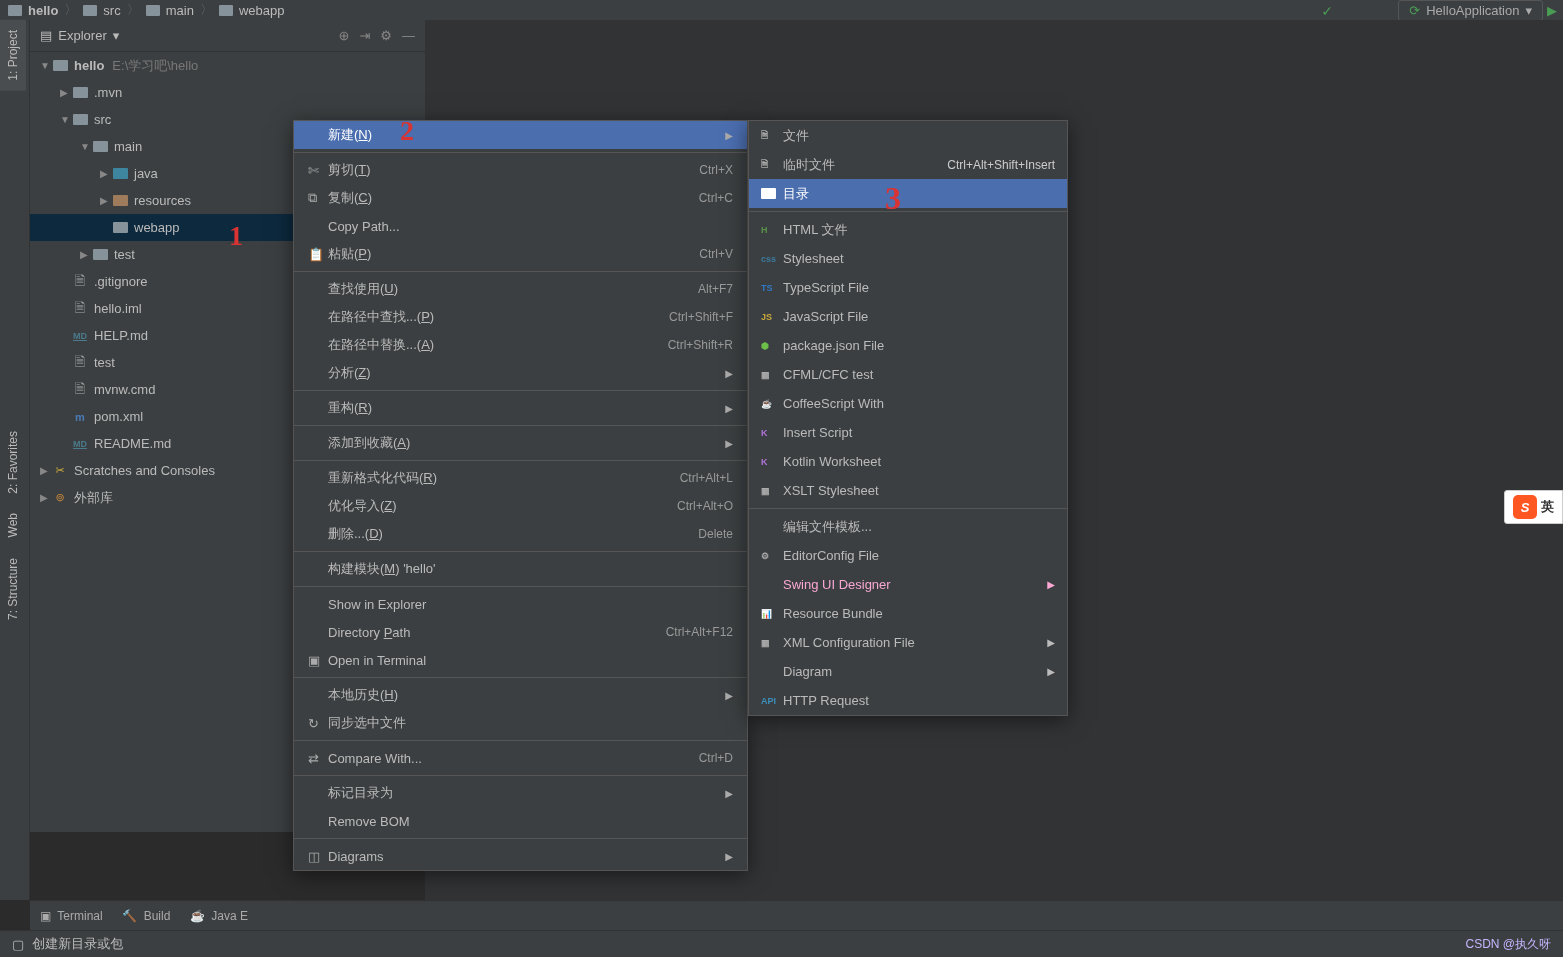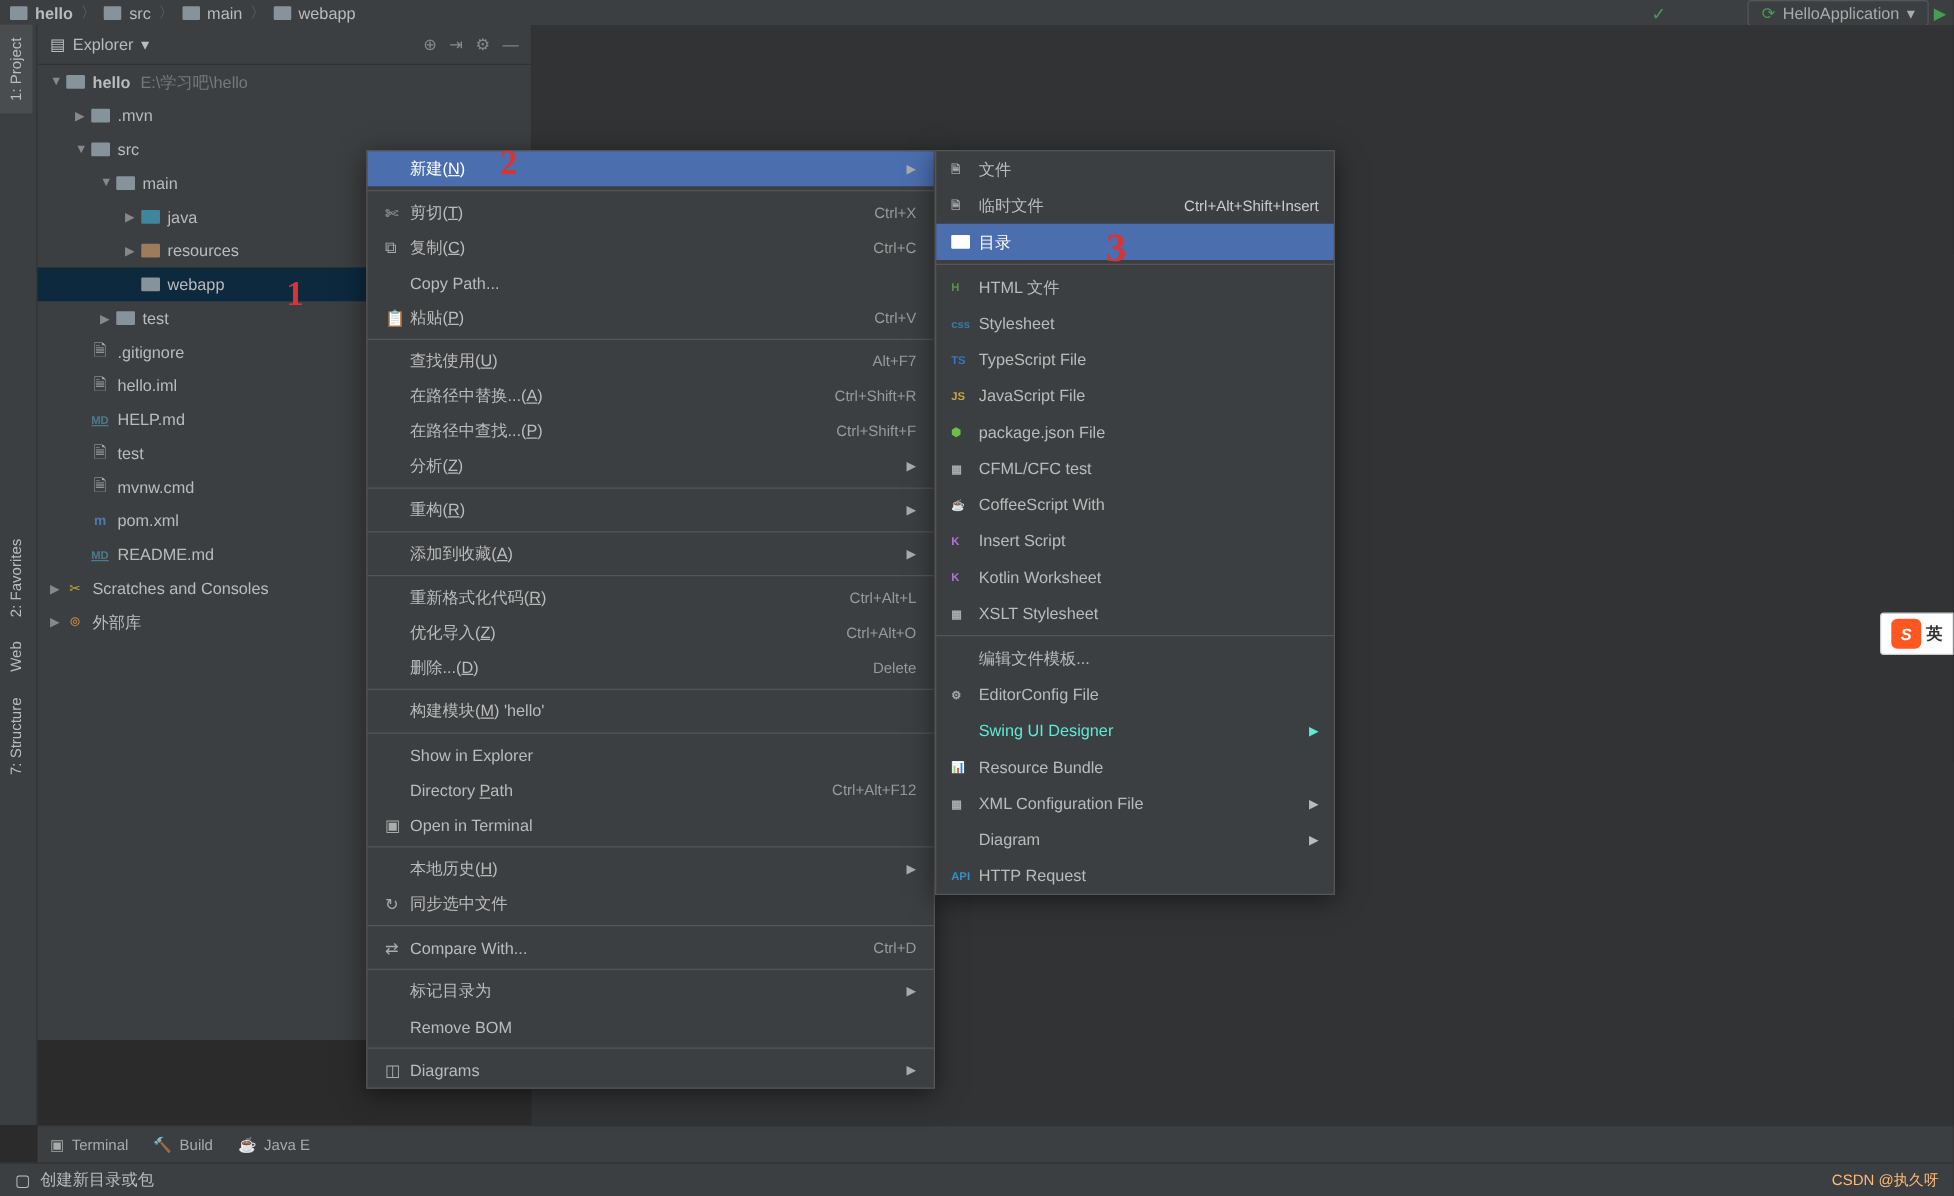--- a/index.html
+++ b/index.html
@@ -38,34 +38,34 @@
 .menu-item.highlighted { background: #4b6eaf; color: #fff; }
 .menu-icon { width: 20px; color: #aaa; font-size: 13px; }
 .menu-label { flex: 1; }
 .menu-shortcut { color: #999; font-size: 12px; }
 .menu-arrow { color: #aaa; margin-left: 8px; font-size: 10px; }
 .menu-sep { height: 1px; background: #555; margin: 3px 0; }
 .underline { text-decoration: underline; }
 .submenu { position: absolute; top: 120px; left: 748px; width: 320px; background: #3c3f41; border: 1px solid #555; box-shadow: 0 4px 20px rgba(0,0,0,0.5); z-index: 101; }
 .sub-item { display: flex; align-items: center; height: 29px; padding: 0 12px; cursor: pointer; }
 .sub-item.highlighted { background: #4b6eaf; color: #fff; }
-.sub-item.disabled { color: #5eead4; }
+.sub-item.disabled { color: #f9a8d4; }
 .sub-icon { width: 22px; display: flex; align-items: center; justify-content: flex-start; }
 .sub-shortcut { margin-left: auto; font-size: 12px; color: #ccc; }
 .sub-arrow { margin-left: auto; font-size: 10px; }
 .annot { position: absolute; color: #d93333; font-size: 28px; font-weight: bold; z-index: 200; font-family: cursive; }
 .annot1 { top: 220px; left: 229px; }
 .annot2 { top: 115px; left: 400px; }
 .annot3 { top: 180px; left: 885px; font-size: 32px; }
 .editor-bg { position: absolute; top: 20px; left: 425px; right: 0; bottom: 57px; background: #313335; }
 .bottom-bar { position: absolute; bottom: 27px; left: 30px; right: 0; height: 30px; background: #3c3f41; border-top: 1px solid #323232; display: flex; align-items: center; padding: 0 10px; gap: 20px; }
 .bottom-tab { display: flex; align-items: center; gap: 6px; color: #aaa; cursor: pointer; font-size: 12px; }
 .status-bar { position: absolute; bottom: 0; left: 0; right: 0; height: 27px; background: #3c3f41; border-top: 1px solid #323232; display: flex; align-items: center; padding: 0 12px; }
 .status-left { display: flex; align-items: center; gap: 8px; }
-.status-right { margin-left: auto; color: #fdba74; font-size: 12px; }
+.status-right { margin-left: auto; color: #c4b5fd; font-size: 12px; }
 .ime-widget { position: absolute; right: 0; top: 490px; background: #fff; border: 1px solid #ccc; border-radius: 3px 0 0 3px; padding: 4px 8px; display: flex; align-items: center; gap: 4px; z-index: 50; }
 .ime-s { width: 24px; height: 24px; background: #ff5722; color: #fff; border-radius: 5px; display: flex; align-items: center; justify-content: center; font-weight: bold; font-style: italic; }
 .ime-lang { color: #333; font-weight: bold; }
 .green-check { position: absolute; top: 3px; right: 230px; color: #499c54; font-size: 14px; }
 .hammer-play { position: absolute; top: 3px; right: 6px; display: flex; gap: 8px; } .play { color: #499c54; }
 </style>
 </head>
 <body>
 
 <div class="topbar">
@@ -265,27 +265,27 @@
       <span class="menu-shortcut">Ctrl+V</span>
     </div>
     <div class="menu-sep"></div>
     <div class="menu-item">
       <span class="menu-icon"></span>
       <span class="menu-label">查找使用(<span class="underline">U</span>)</span>
       <span class="menu-shortcut">Alt+F7</span>
     </div>
     <div class="menu-item">
       <span class="menu-icon"></span>
+      <span class="menu-label">在路径中查找...(<span class="underline">P</span>)</span>
+      <span class="menu-shortcut">Ctrl+Shift+F</span>
+    </div>
+    <div class="menu-item">
+      <span class="menu-icon"></span>
       <span class="menu-label">在路径中替换...(<span class="underline">A</span>)</span>
       <span class="menu-shortcut">Ctrl+Shift+R</span>
-    </div>
-    <div class="menu-item">
-      <span class="menu-icon"></span>
-      <span class="menu-label">在路径中查找...(<span class="underline">P</span>)</span>
-      <span class="menu-shortcut">Ctrl+Shift+F</span>
     </div>
     <div class="menu-item">
       <span class="menu-icon"></span>
       <span class="menu-label">分析(<span class="underline">Z</span>)</span>
       <span class="menu-arrow">▶</span>
     </div>
     <div class="menu-sep"></div>
     <div class="menu-item">
       <span class="menu-icon"></span>
       <span class="menu-label">重构(<span class="underline">R</span>)</span>

